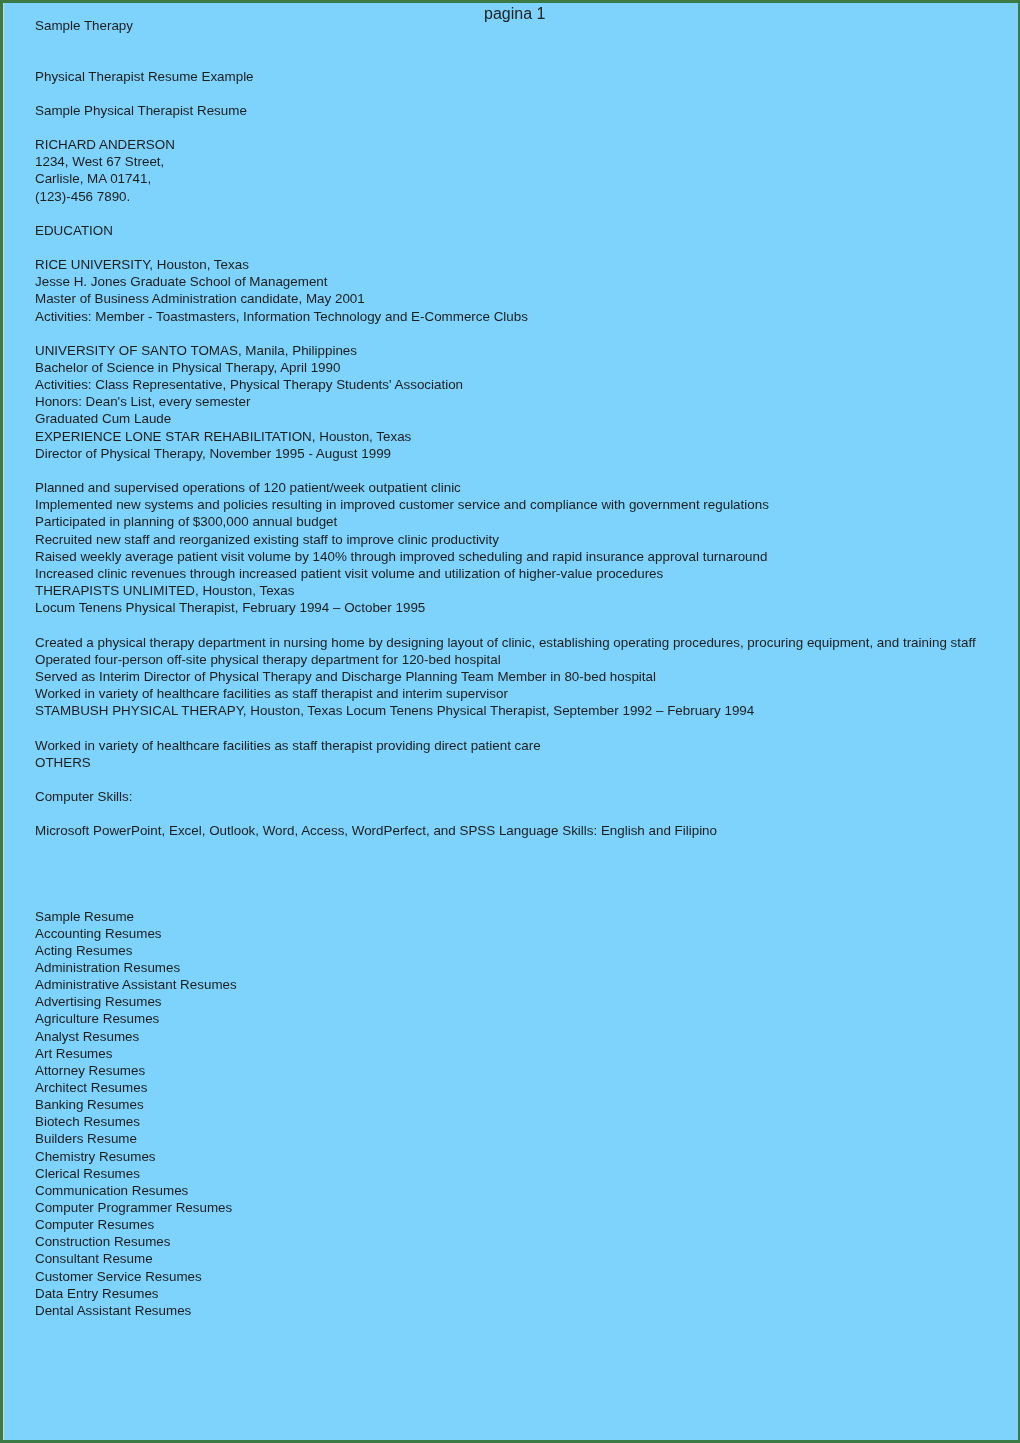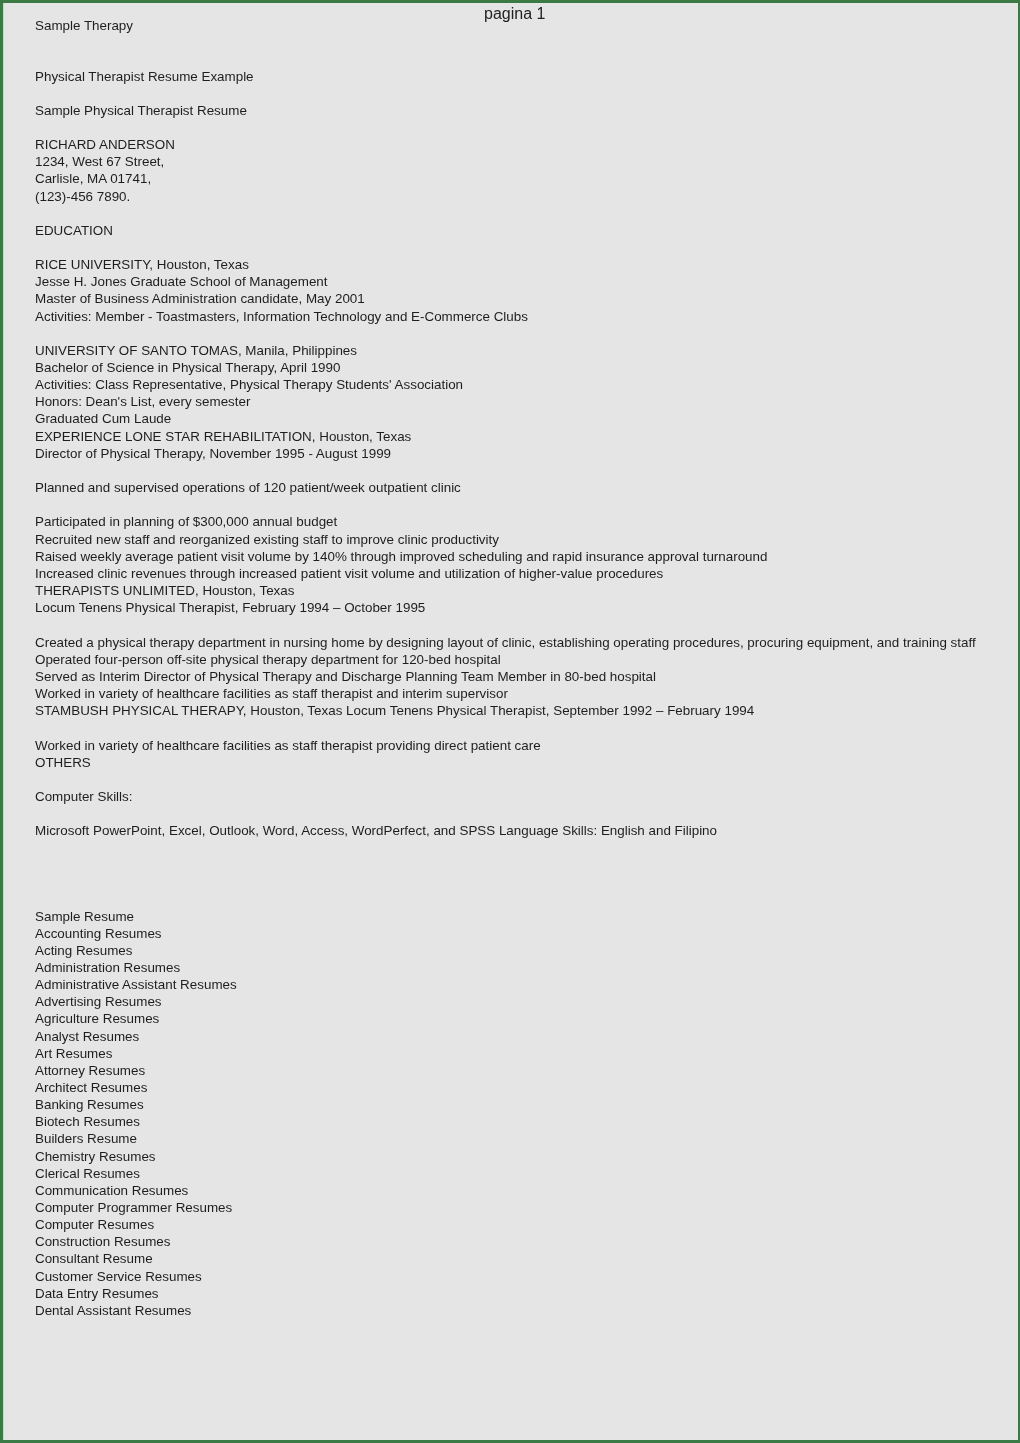--- a/index.html
+++ b/index.html
@@ -4,21 +4,21 @@
   <style>
     html, body { margin: 0; padding: 0; }
     body {
       width: 1020px; height: 1443px; overflow: hidden;
       background: #3b7a45;
       font-family: "Liberation Sans", sans-serif;
     }
     .page {
       position: absolute; left: 3px; top: 3px;
       width: 1014px; height: 1437px;
-      background: #e5e5e5;
+      background: #7dd3fc;
       border-left: 1px solid #cfd6cf;
       overflow: hidden;
     }
     .page-label {
       position: absolute; left: 480px; top: 2px;
       font-size: 16px; color: #222; white-space: nowrap;
     }
     .line {
       position: absolute; left: 31px;
       font-size: 13.4px; color: #1e1e1e; white-space: nowrap;
@@ -56,20 +56,21 @@
   <div class="line" style="top:340px">UNIVERSITY OF SANTO TOMAS, Manila, Philippines</div>
   <div class="line" style="top:357px">Bachelor of Science in Physical Therapy, April 1990</div>
   <div class="line" style="top:374px">Activities: Class Representative, Physical Therapy Students' Association</div>
   <div class="line" style="top:391px">Honors: Dean's List, every semester</div>
   <div class="line" style="top:408px">Graduated Cum Laude</div>
 
   <div class="line" style="top:426px">EXPERIENCE LONE STAR REHABILITATION, Houston, Texas</div>
   <div class="line" style="top:443px">Director of Physical Therapy, November 1995 - August 1999</div>
 
   <div class="line" style="top:477px">Planned and supervised operations of 120 patient/week outpatient clinic</div>
+  <div class="line" style="top:494px">Implemented new systems and policies resulting in improved customer service and compliance with government regulations</div>
   <div class="line" style="top:511px">Participated in planning of $300,000 annual budget</div>
   <div class="line" style="top:529px">Recruited new staff and reorganized existing staff to improve clinic productivity</div>
   <div class="line" style="top:546px">Raised weekly average patient visit volume by 140% through improved scheduling and rapid insurance approval turnaround</div>
   <div class="line" style="top:563px">Increased clinic revenues through increased patient visit volume and utilization of higher-value procedures</div>
   <div class="line" style="top:580px">THERAPISTS UNLIMITED, Houston, Texas</div>
   <div class="line" style="top:597px">Locum Tenens Physical Therapist, February 1994 – October 1995</div>
 
   <div class="line" style="top:632px">Created a physical therapy department in nursing home by designing layout of clinic, establishing operating procedures, procuring equipment, and training staff</div>
   <div class="line" style="top:649px">Operated four-person off-site physical therapy department for 120-bed hospital</div>
   <div class="line" style="top:666px">Served as Interim Director of Physical Therapy and Discharge Planning Team Member in 80-bed hospital</div>

